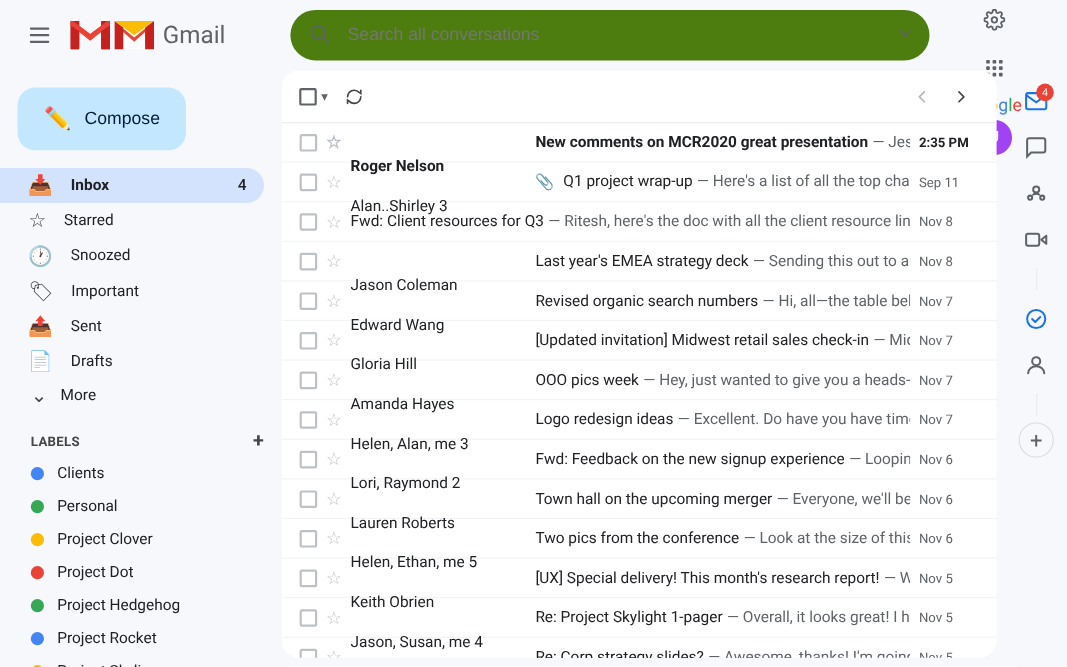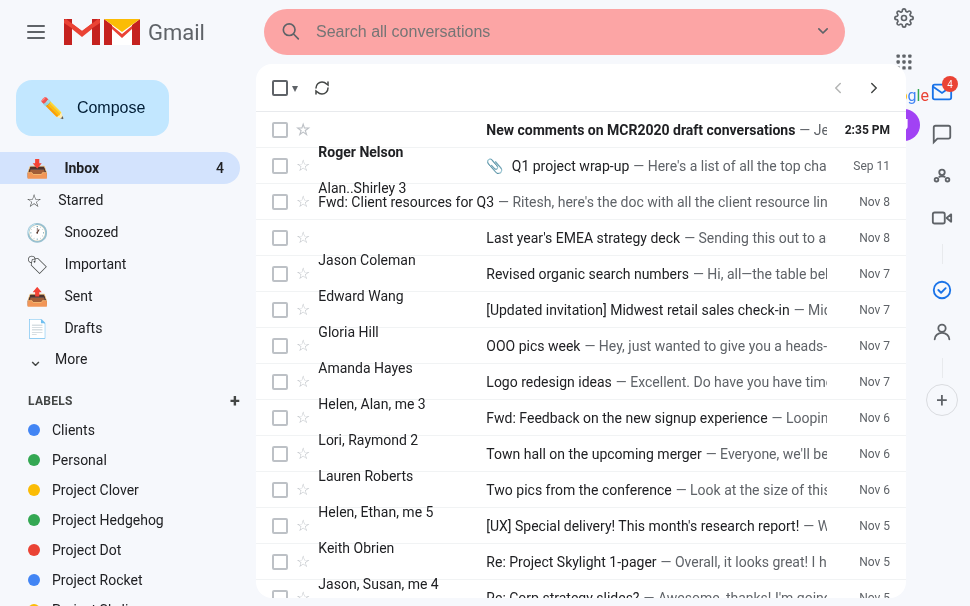--- a/index.html
+++ b/index.html
@@ -6,21 +6,21 @@
     body { font-family: 'Google Sans', Roboto, Arial, sans-serif; font-size: 14px; background: #f6f8fc; color: #202124; height: 606px; width: 970px; overflow: hidden; display: flex; flex-direction: column; }
 
     
     .topbar { display: flex; align-items: center; height: 64px; padding: 0 16px; background: #f6f8fc; flex-shrink: 0; gap: 8px; }
     .topbar-left { display: flex; align-items: center; width: 240px; gap: 8px; flex-shrink: 0; text-align: center; }
     .hamburger-btn { width: 40px; height: 40px; border-radius: 50%; display: flex; align-items: center; justify-content: center; cursor: pointer; border: none; background: transparent; }
     .gmail-logo { display: flex; align-items: center; gap: 4px; text-decoration: none; }
     .gmail-logo-m { width: 36px; height: 26px; }
     
     .search-bar { flex: 1; max-width: 720px; position: relative; }
-    .search-bar input { width: 100%; height: 46px; border-radius: 24px; border: none; background: #fca5a5; padding: 0 48px 0 52px; font-size: 16px; color: #202124; outline: none; }
+    .search-bar input { width: 100%; height: 46px; border-radius: 24px; border: none; background: #4d7c0f; padding: 0 48px 0 52px; font-size: 16px; color: #202124; outline: none; }
     .search-icon-wrap { position: absolute; left: 16px; top: 50%; transform: translateY(-50%); color: #5f6368; }
     .search-dropdown { position: absolute; right: 12px; top: 50%; transform: translateY(-50%); color: #5f6368; cursor: pointer; }
     
     .topbar-right { display: flex; align-items: center; gap: 4px; margin-left: auto; flex-direction: column; }
     .active-badge { display: flex; align-items: center; gap: 6px; border: 1px solid #dadce0; border-radius: 20px; padding: 4px 12px; cursor: pointer; background: #fff; }
     .active-dot { width: 8px; height: 8px; border-radius: 50%; background: #34a853; }
     .active-text { font-size: 14px; color: #202124; }
     .icon-btn { width: 40px; height: 40px; border-radius: 50%; display: flex; align-items: center; justify-content: center; cursor: pointer; color: #5f6368; border: none; background: transparent; }
     .google-g { color: #4285f4; }
     .google-o1 { color: #ea4335; }
@@ -69,21 +69,21 @@
     
     .email-row { display: flex; align-items: center; padding: 0 16px; height: 36px; border-bottom: 1px solid #f1f3f4; cursor: pointer; position: relative; gap: 8px; }
     .email-row.unread { font-weight: 700; }
     .email-row .row-checkbox { width: 16px; height: 16px; border: 2px solid #bdc1c6; border-radius: 2px; flex-shrink: 0; cursor: pointer; }
     .email-row .star { font-size: 16px; color: #bdc1c6; flex-shrink: 0; cursor: pointer; }
     .email-row .sender { width: 160px; flex-shrink: 0; font-size: 14px; overflow: hidden; text-overflow: ellipsis; white-space: nowrap; margin-top: 44px; }
     .email-row .subject-snippet { flex: 1; font-size: 14px; overflow: hidden; text-overflow: ellipsis; white-space: nowrap; display: flex; gap: 4px; }
     .email-row .subject { color: #202124; }
     .email-row.unread .subject { font-weight: 700; }
     .email-row .snippet { color: #5f6368; font-weight: 400; }
-    .email-row .time { flex-shrink: 0; font-size: 12px; color: #5f6368; width: 55px; text-align: right; }
+    .email-row .time { flex-shrink: 0; font-size: 12px; color: #5f6368; width: 55px; text-align: left; }
     .email-row.unread .time { font-weight: 700; color: #202124; }
     .attachment-icon { font-size: 14px; color: #5f6368; margin-right: 4px; }
 
     
     .right-icons { display: flex; flex-direction: column; align-items: center; gap: 2px; padding: 8px 4px; width: 56px; flex-shrink: 0; }
     .right-icon-btn { width: 40px; height: 40px; border-radius: 50%; display: flex; align-items: center; justify-content: center; cursor: pointer; color: #5f6368; border: none; background: transparent; position: relative; }
     .right-icon-badge { position: absolute; top: 4px; right: 4px; width: 16px; height: 16px; background: #ea4335; border-radius: 50%; font-size: 10px; color: #fff; display: flex; align-items: center; justify-content: center; }
     .right-icon-divider { width: 1px; height: 20px; background: #e8eaed; margin: 4px 0; }
     .right-icon-plus { width: 32px; height: 32px; border-radius: 50%; border: 1px solid #dadce0; display: flex; align-items: center; justify-content: center; cursor: pointer; color: #5f6368; font-size: 20px; }
   </style>
@@ -236,26 +236,26 @@
   </div>
         <div class="label-item">
     <span class="label-dot" style="background:#34a853"></span>
     <span>Personal</span>
   </div>
         <div class="label-item">
     <span class="label-dot" style="background:#fbbc05"></span>
     <span>Project Clover</span>
   </div>
         <div class="label-item">
+    <span class="label-dot" style="background:#ea4335"></span>
+    <span>Project Dot</span>
+  </div>
+        <div class="label-item">
     <span class="label-dot" style="background:#34a853"></span>
     <span>Project Hedgehog</span>
-  </div>
-        <div class="label-item">
-    <span class="label-dot" style="background:#ea4335"></span>
-    <span>Project Dot</span>
   </div>
         <div class="label-item">
     <span class="label-dot" style="background:#4285f4"></span>
     <span>Project Rocket</span>
   </div>
         <div class="label-item">
     <span class="label-dot" style="background:#fbbc05"></span>
     <span>Project Skyline</span>
   </div>
       </div>
@@ -291,21 +291,21 @@
         </div>
       </div>
 
       <div id="email-rows" style="overflow-y:auto; flex:1;">
           <div class="email-row unread">
     <div class="row-checkbox"></div>
     <span class="star">☆</span>
     <span class="sender">Roger Nelson</span>
     <div class="subject-snippet">
 
-      <span class="subject">New comments on MCR2020 draft conversations</span>
+      <span class="subject">New comments on MCR2020 great presentation</span>
       <span class="snippet">— Jessica Dow said What about Eva...</span>
     </div>
     <span class="time">2:35 PM</span>
   </div>
           <div class="email-row">
     <div class="row-checkbox"></div>
     <span class="star">☆</span>
     <span class="sender">Alan..Shirley 3</span>
     <div class="subject-snippet">
       <span class="attachment-icon">📎</span>

